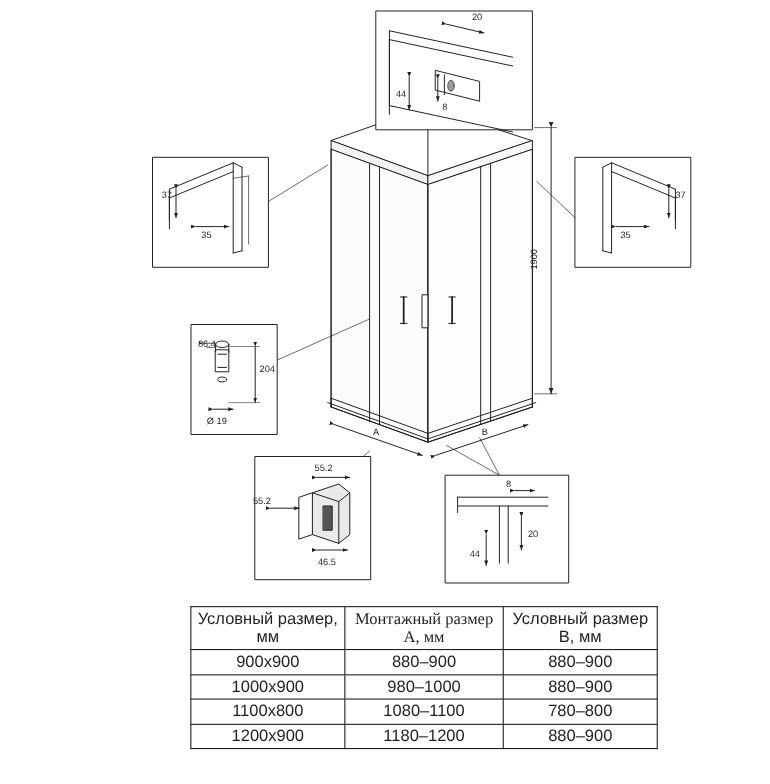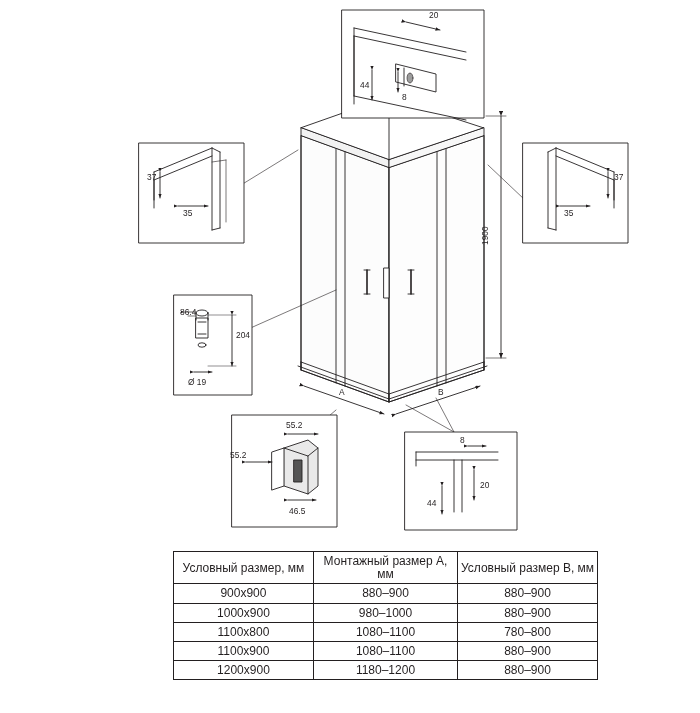--- a/index.html
+++ b/index.html
@@ -11,30 +11,30 @@
   .stage{position:absolute;left:0;top:0;width:592px;height:713px;margin-left:36px;}
   svg.draw{position:absolute;left:0;top:0;width:700px;height:713px;}
 
   
   .spec-table{
     position:absolute;left:137px;top:551px;width:425px;
     border-collapse:collapse;
   }
   .spec-table td,.spec-table th{
     border:1px solid #231f20;
-    font-size:12px;
+    font-size:15px;
     text-align:center;
     padding:3px 2px 2px 2px;
     font-weight:normal;
     line-height:1.1;
     height:13px;
   }
   .spec-table th{font-weight:normal;}
   .col-a{width:33%;}
-  .col-b{width:34%;}
+  .col-b{width:34%;font-family:Liberation Serif, serif;}
   .col-c{width:33%;}
 
   
   .logo{
     position:absolute;left:566px;top:618px;width:130px;height:70px;
     color:#6fb3e0;
   }
   .logo-text{
     position:absolute;left:28px;top:0px;
     font-size:15.5px;letter-spacing:1.2px;color:#5aa8dd;
@@ -240,25 +240,20 @@
         <td>1000x900</td>
         <td>980–1000</td>
         <td>880–900</td>
       </tr>
       <tr>
         <td>1100x800</td>
         <td>1080–1100</td>
         <td>780–800</td>
       </tr>
       <tr>
-        <td>1100x900</td>
-        <td>1080–1100</td>
-        <td>880–900</td>
-      </tr>
-      <tr>
         <td>1200x900</td>
         <td>1180–1200</td>
         <td>880–900</td>
       </tr>
     </tbody>
   </table>
 
 
 </div>
 

